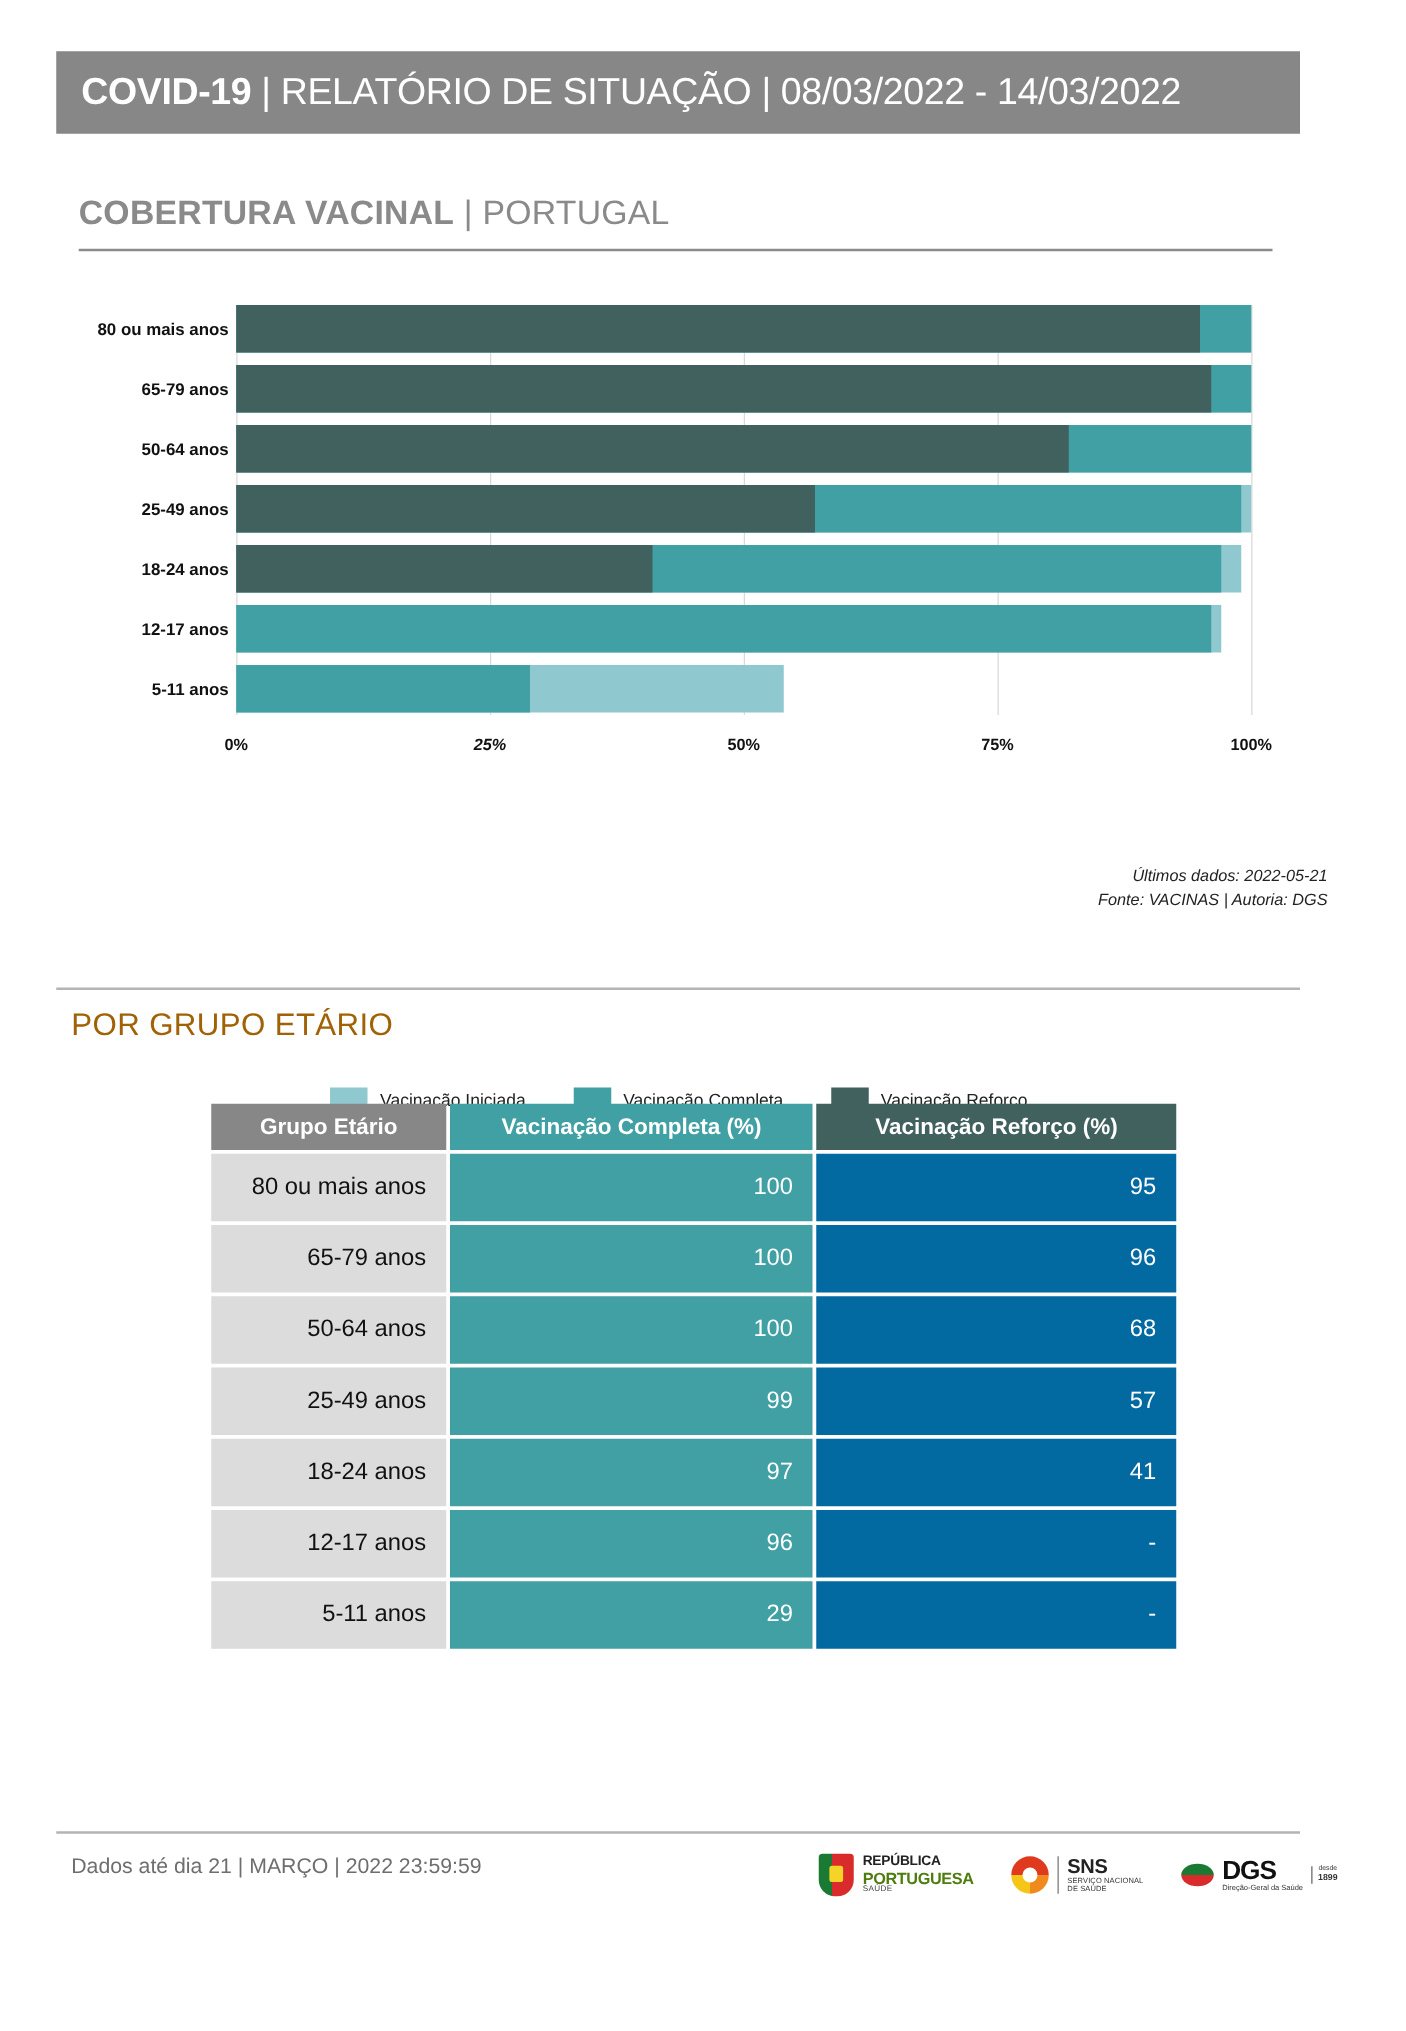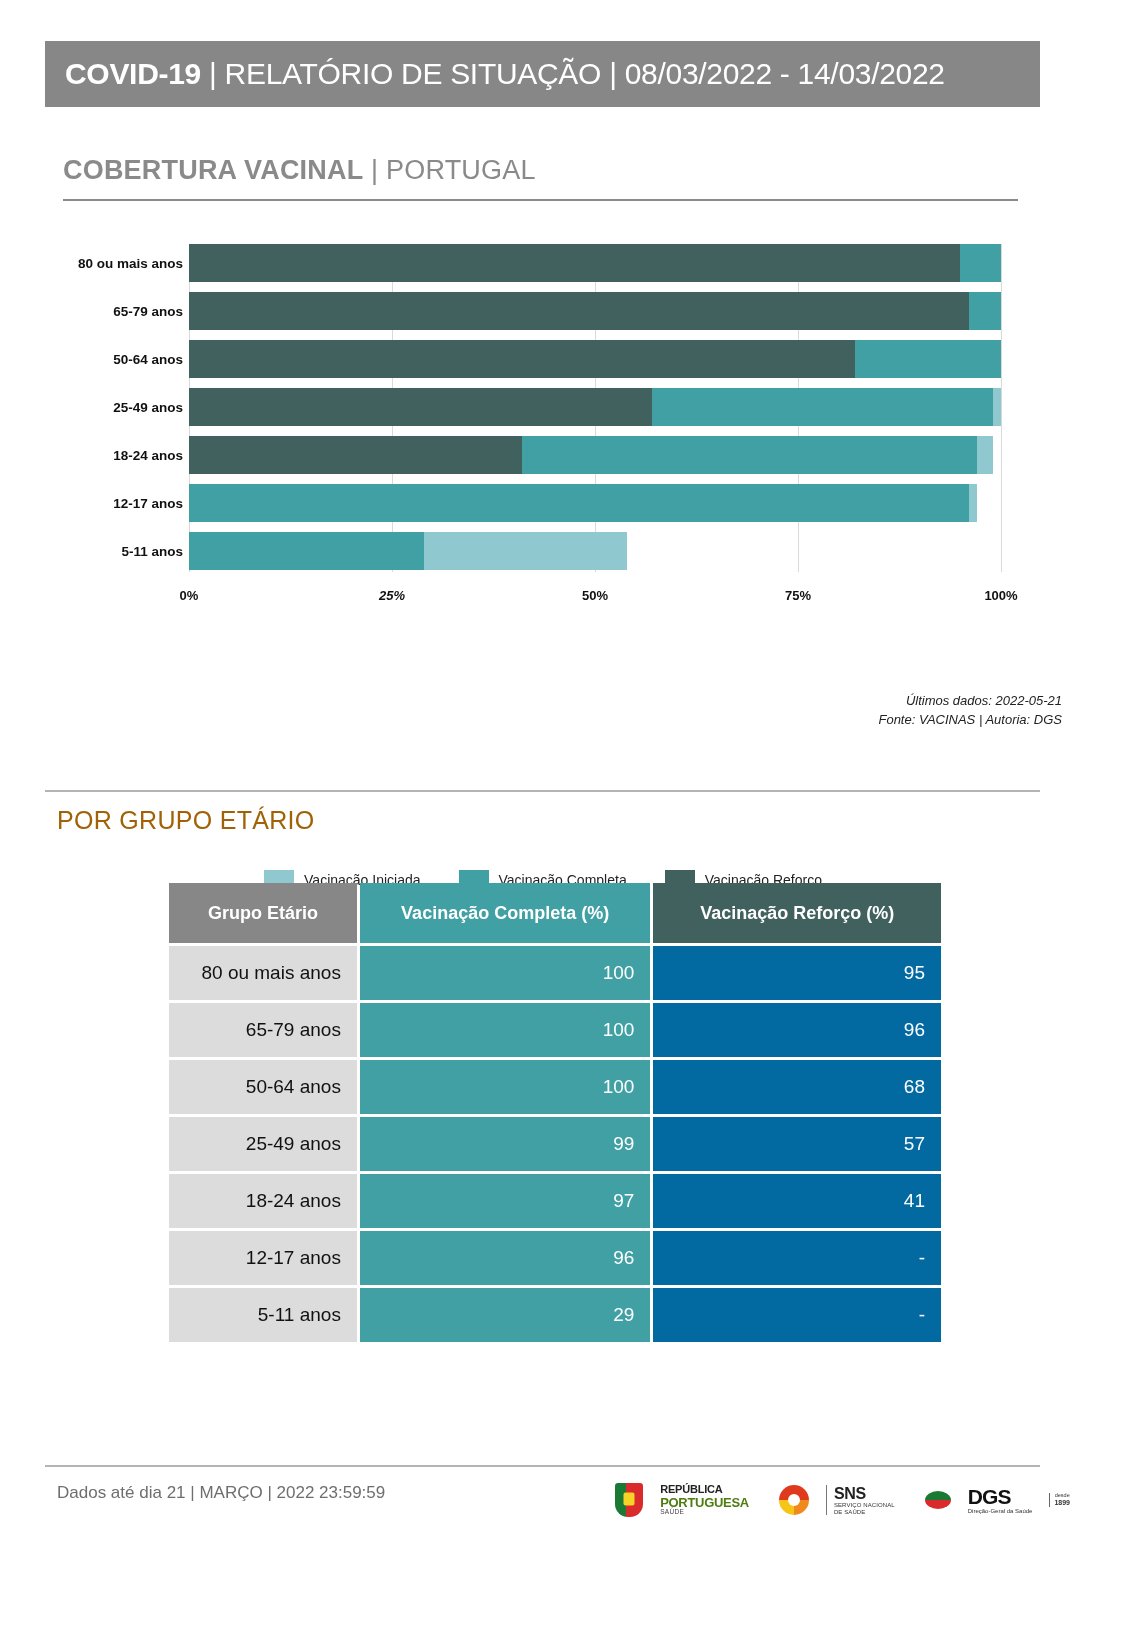--- a/index.html
+++ b/index.html
@@ -83,21 +83,21 @@
     position:absolute;left:57px;top:806px;
     font-size:25px;color:#a16207;letter-spacing:.3px;
   }
 
   
   .tbl{
     position:absolute;left:166px;top:880px;width:778px;
     border-collapse:separate;border-spacing:3px 3px;
   }
   .tbl th{
-    height:60px;font-size:18px;font-weight:bold;color:#ffffff;
+    height:37px;font-size:18px;font-weight:bold;color:#ffffff;
     padding:0 14px;box-sizing:border-box;
   }
   .th-grp{background:#878787;width:190px;text-align:center;}
   .th-comp{background:#41a0a3;width:294px;text-align:center;}
   .th-ref{background:#41615f;width:291px;text-align:center;}
   .tbl td{
     height:54px;font-size:19px;padding:0 16px;box-sizing:border-box;
   }
   .td-grp{background:#dcdcdc;color:#111;text-align:right;}
   .td-comp{background:#41a0a3;color:#ffffff;text-align:right;}
@@ -107,21 +107,21 @@
   
   .foot-rule{
     position:absolute;left:45px;top:1465px;width:995px;height:2px;background:#b4b4b4;
   }
   .foot-text{
     position:absolute;left:57px;top:1483px;font-size:17px;color:#6e6e6e;
   }
   .logos{
     position:absolute;right:55px;top:1483px;display:flex;align-items:center;gap:30px;
   }
-  .logo{display:flex;align-items:center;gap:17px;}
+  .logo{display:flex;align-items:center;gap:7px;}
   .shield{
     width:28px;height:34px;position:relative;
     background:linear-gradient(90deg,#1a7a33 0 38%,#d92b2b 38% 100%);
     border-radius:3px 3px 13px 13px;
   }
   .shield::after{
     content:"";position:absolute;left:50%;top:48%;width:11px;height:13px;
     transform:translate(-50%,-50%);background:#f5d427;border-radius:2px;
   }
   .logo-txt{line-height:1.05;}

